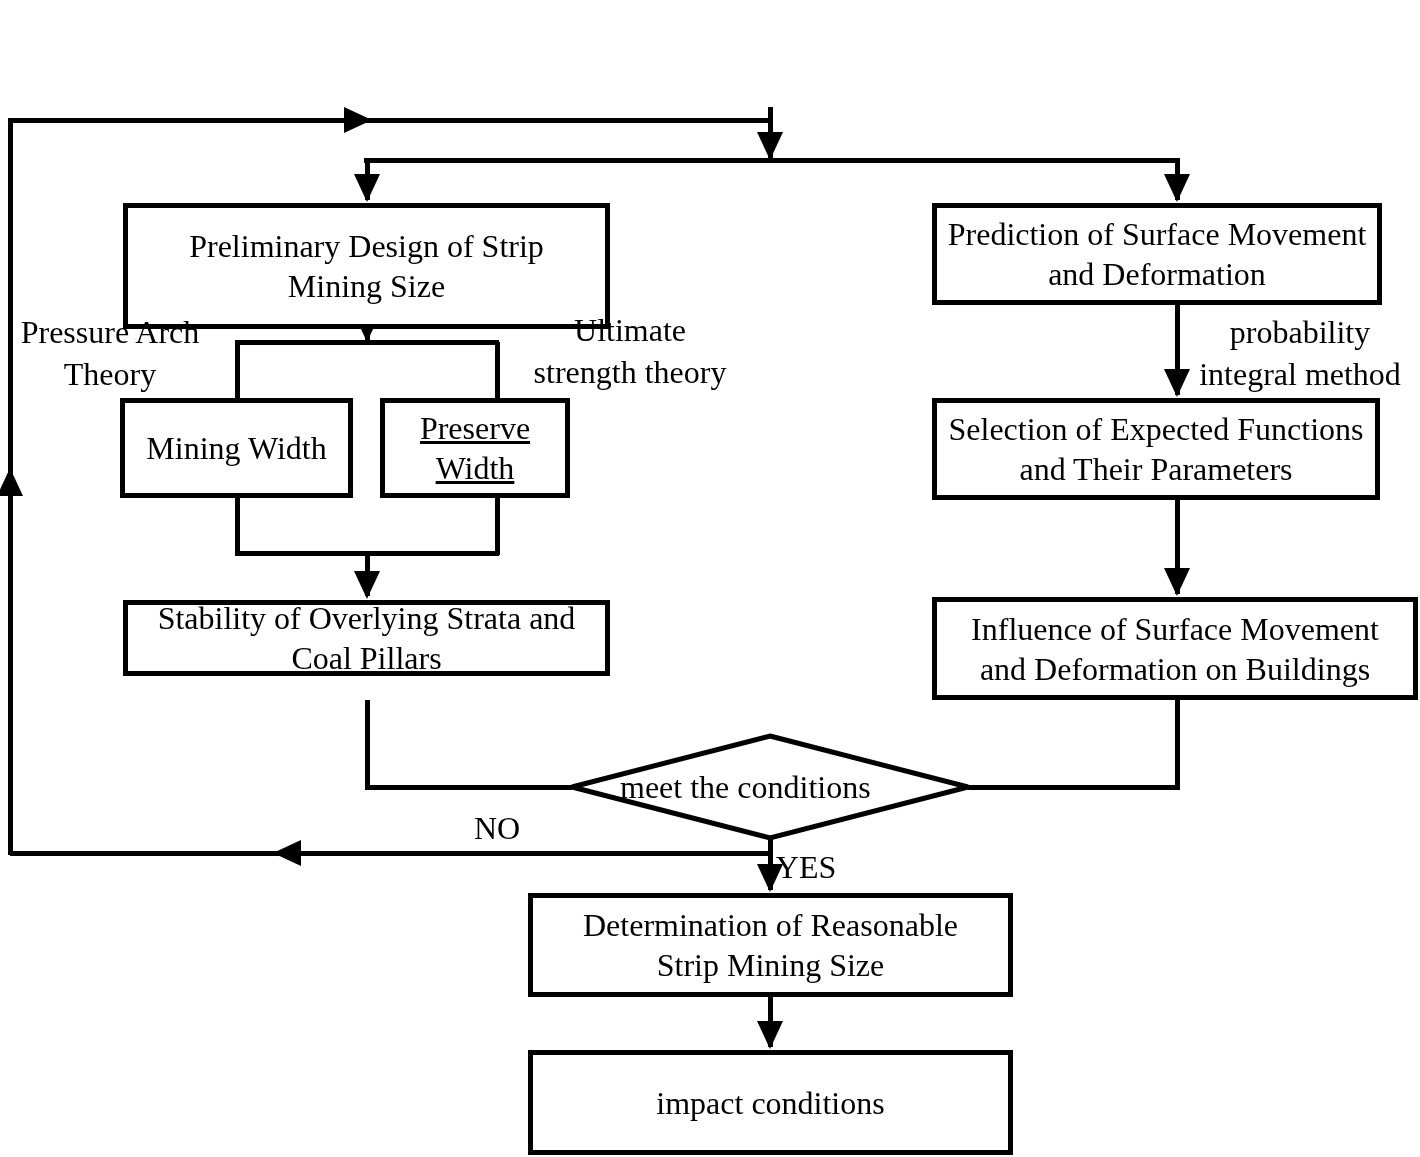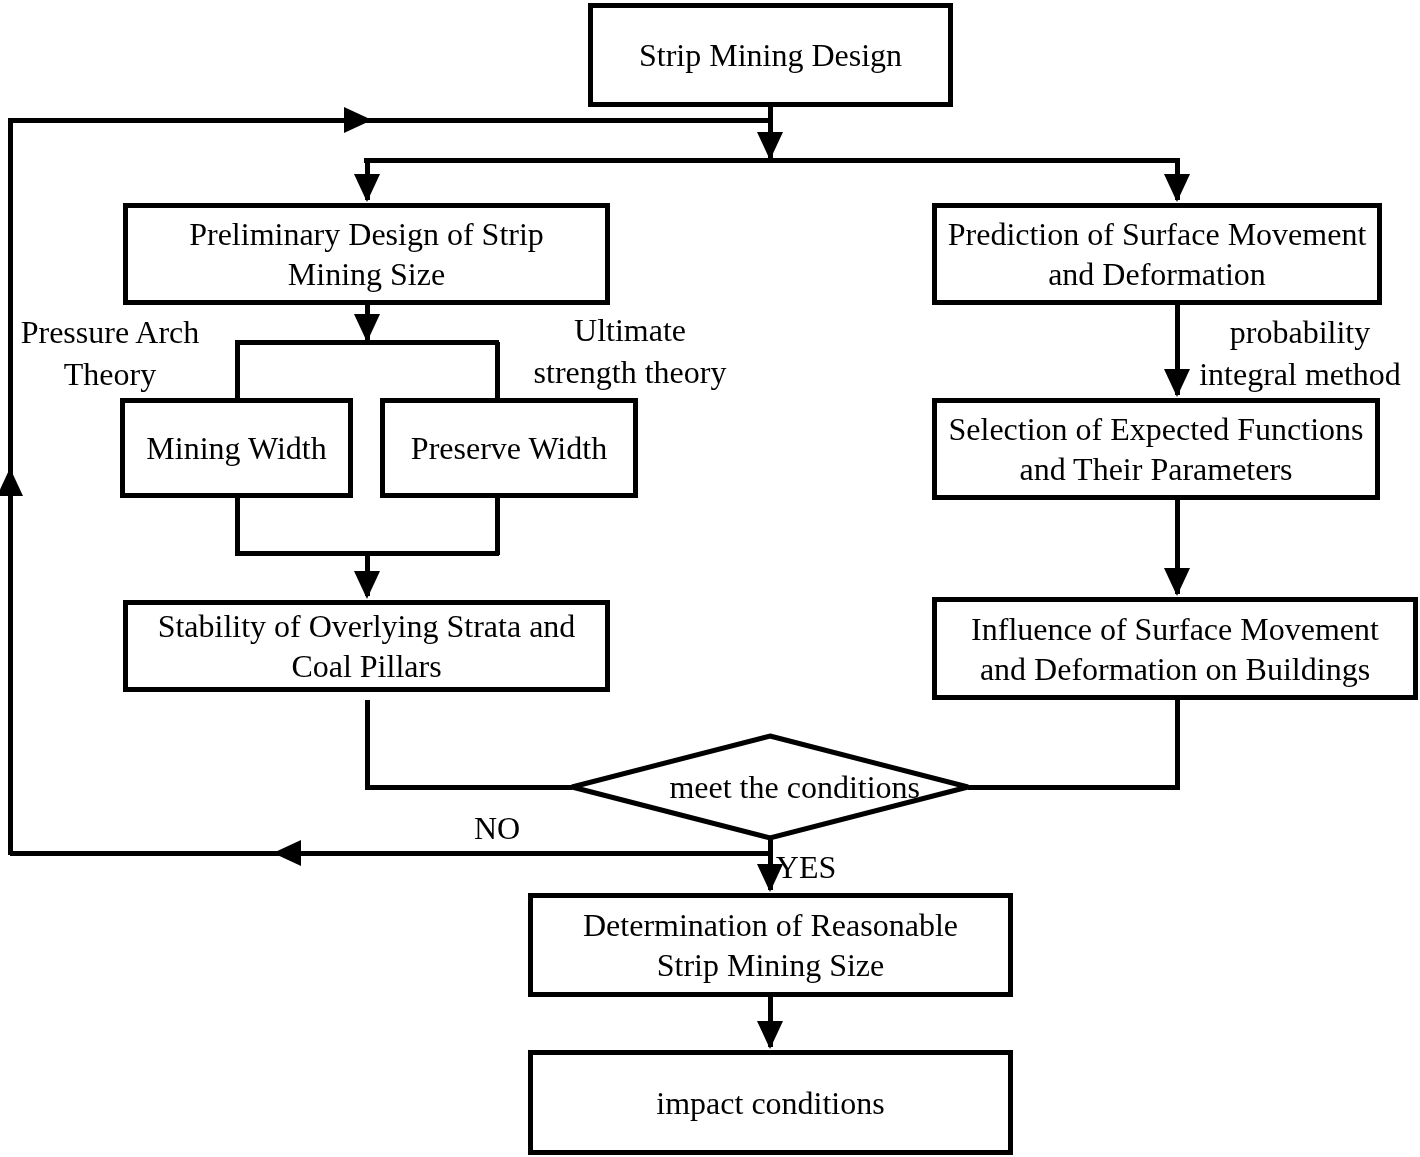--- a/index.html
+++ b/index.html
@@ -12,21 +12,21 @@
   .box{
     position:absolute;box-sizing:border-box;border:5px solid #000;background:#fff;
     display:flex;align-items:center;justify-content:center;text-align:center;
     font-size:32px;line-height:1.25;white-space:pre-line;
   }
   .freelabel{
     position:absolute;font-size:32px;line-height:1.3;text-align:center;
     white-space:pre-line;
   }
   .diamond-label{
-    position:absolute;font-size:32px;line-height:1.1;text-align:right;
+    position:absolute;font-size:32px;line-height:1.1;text-align:left;
     white-space:pre-line;
   }
 </style>
 </head>
 <body>
 
 <div class="canvas">
 
   <svg class="connectors" viewBox="0 0 1420 1157" xmlns="http://www.w3.org/2000/svg">
     <g stroke="#000" stroke-width="5" shape-rendering="crispEdges">
@@ -73,36 +73,35 @@
       <polygon points="1164,369 1190,369 1177,397"></polygon>
       <polygon points="1164,568 1190,568 1177,596"></polygon>
       <polygon points="757,864 783,864 770,892"></polygon>
       <polygon points="757,1021 783,1021 770,1049"></polygon>
       <polygon points="301,840 301,866 273,853"></polygon>
       <polygon points="-3,496 23,496 10,468"></polygon>
       <polygon points="344,107 344,133 372,120"></polygon>
     </g>
   </svg>
 
-  <div class="box" style="left:588px;top:3px;width:365px;height:104px;">Strip Mining Design</div>
 
-  <div class="box" style="left:123px;top:203px;width:487px;height:102px;">Preliminary Design of Strip
+  <div class="box" style="left:123px;top:203px;width:487px;height:126px;">Preliminary Design of Strip
 Mining Size</div>
 
   <div class="box" style="left:932px;top:203px;width:450px;height:102px;">Prediction of Surface Movement
 and Deformation</div>
 
   <div class="box" style="left:120px;top:398px;width:233px;height:100px;">Mining Width</div>
 
-  <div class="box" style="left:380px;top:398px;width:258px;height:100px;">Preserve Width</div>
+  <div class="box" style="left:380px;top:398px;width:190px;height:100px;text-decoration:underline;">Preserve Width</div>
 
   <div class="box" style="left:932px;top:398px;width:448px;height:102px;">Selection of Expected Functions
 and Their Parameters</div>
 
-  <div class="box" style="left:123px;top:600px;width:487px;height:92px;">Stability of Overlying Strata and
+  <div class="box" style="left:123px;top:600px;width:487px;height:76px;">Stability of Overlying Strata and
 Coal Pillars</div>
 
   <div class="box" style="left:528px;top:893px;width:485px;height:104px;">Determination of Reasonable
 Strip Mining Size</div>
 
   <div class="box" style="left:932px;top:597px;width:486px;height:103px;">Influence of Surface Movement
 and Deformation on Buildings</div>
 
   <div class="box" style="left:528px;top:1050px;width:485px;height:105px;">impact conditions</div>
 

